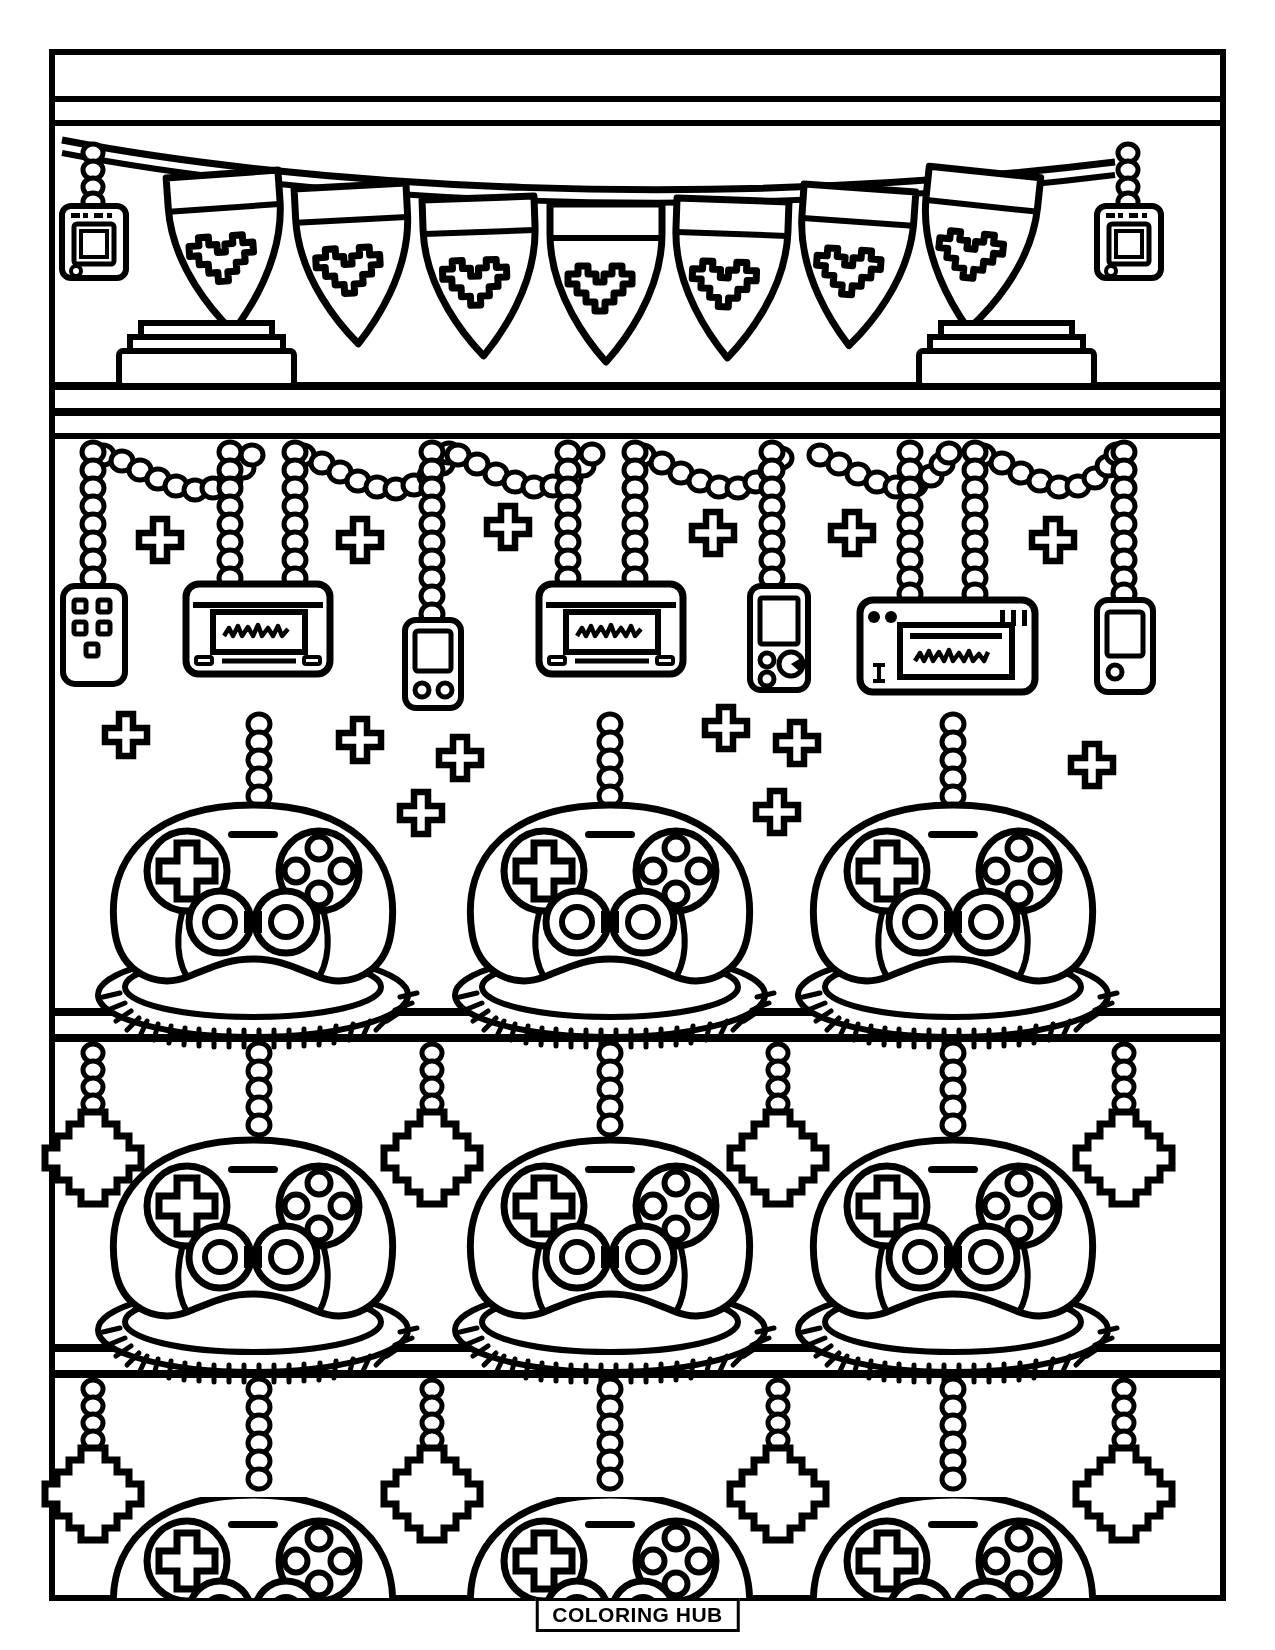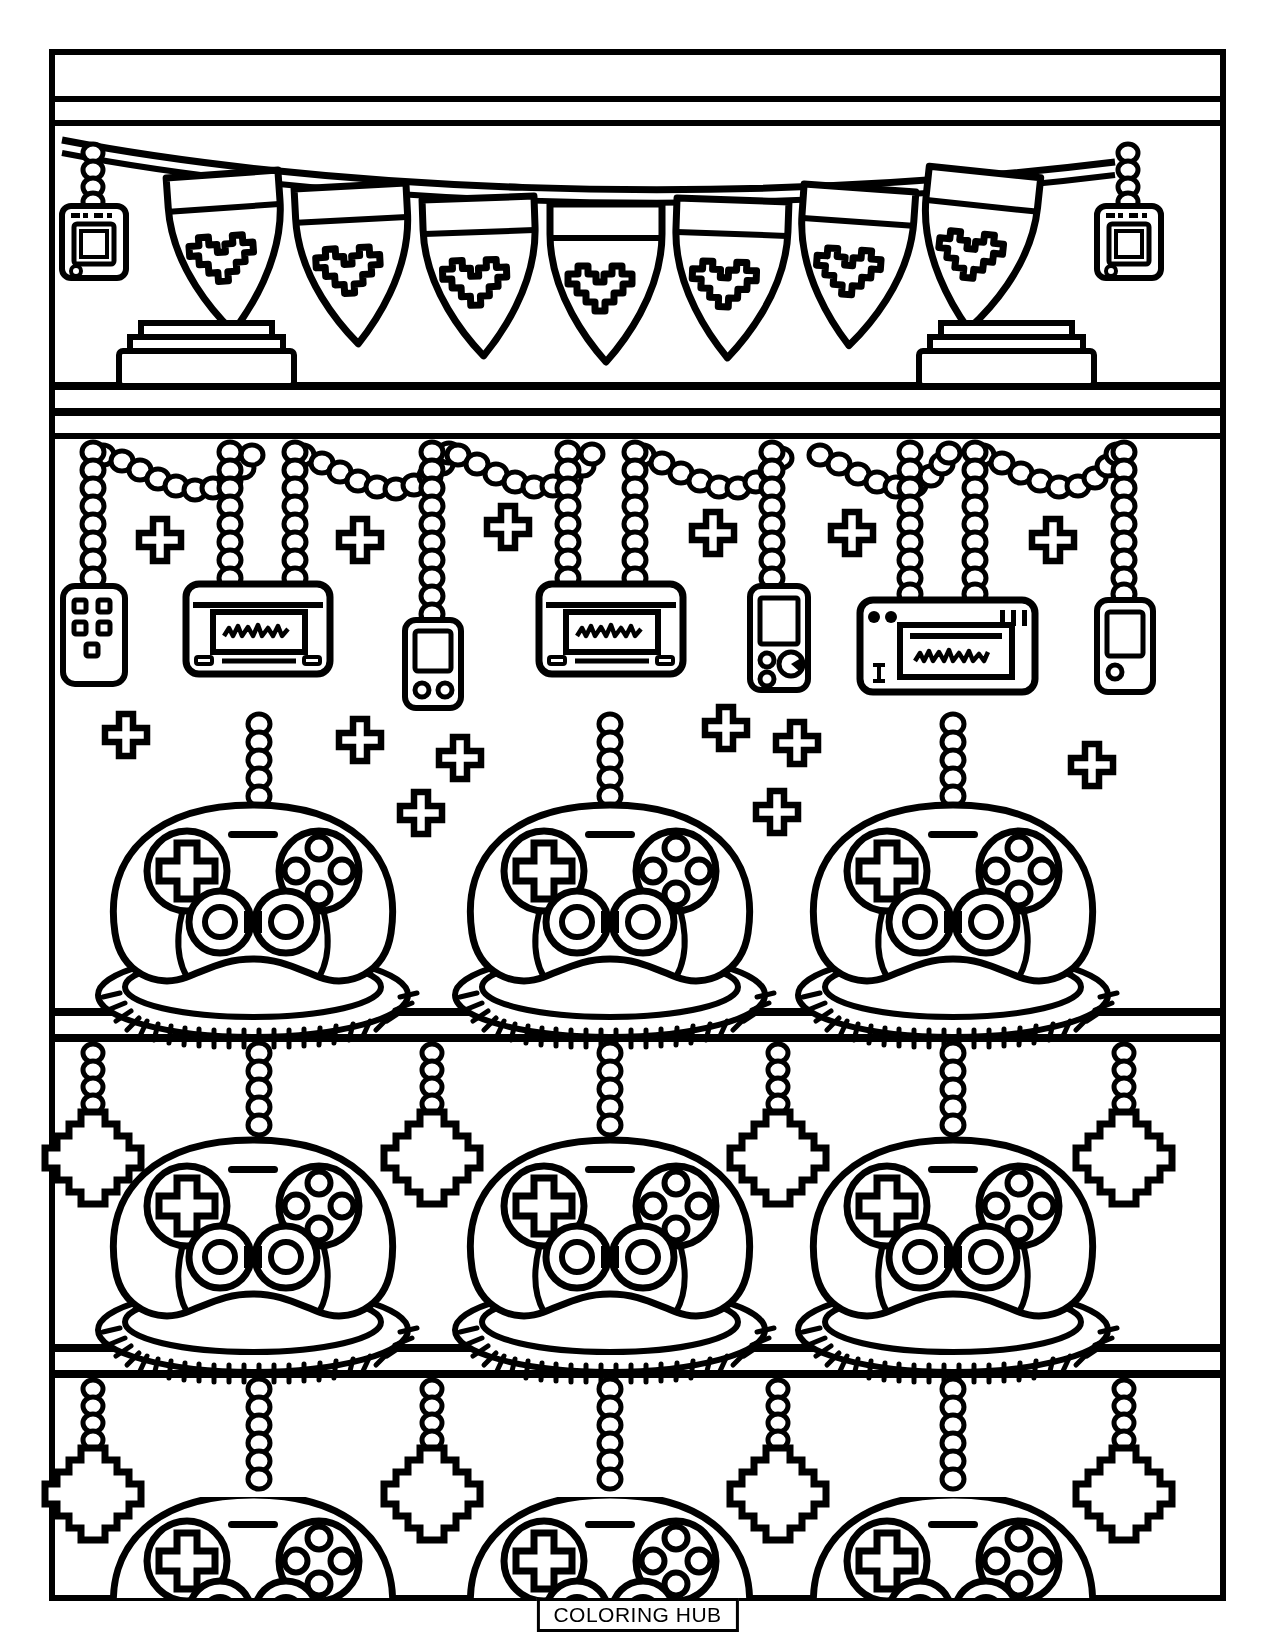--- a/index.html
+++ b/index.html
@@ -8,21 +8,21 @@
        font-family:"Liberation Sans", sans-serif;}
   #page{position:relative;width:1275px;height:1650px;background:#fff;}
   svg{display:block;}
   .wm{
     position:absolute;
     left:50%;transform:translateX(-50%);
     bottom:18px;
     background:#ffffff;
     border:3px solid #000;
     padding:3px 14px 4px 14px;
-    font-weight:normal;
+    font-weight:bold;
     font-size:21px;
     letter-spacing:0.5px;
     color:#000;
     line-height:1;
     font-family:"Liberation Sans", sans-serif;
     white-space:nowrap;
   }
 </style>
 </head>
 <body>

